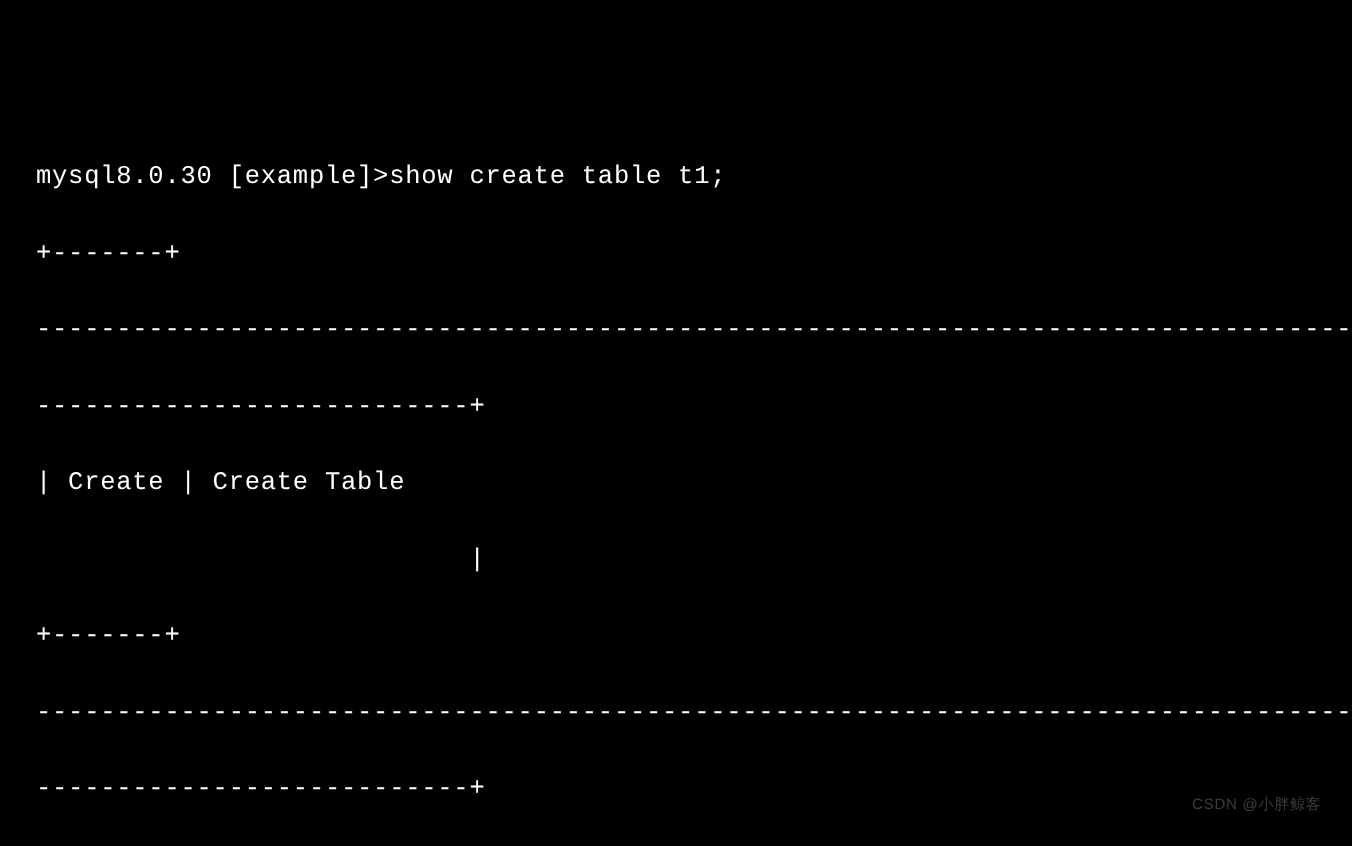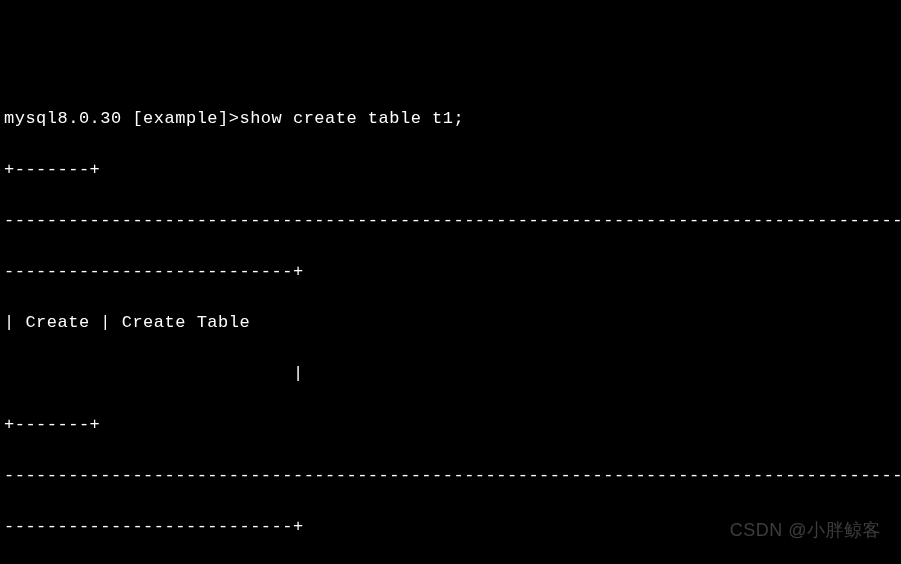--- a/index.html
+++ b/index.html
@@ -15,27 +15,28 @@
       line-height: 1.5;
       padding: 4px;
       width: 901px;
       height: 564px;
       overflow: hidden;
       white-space: pre;
       letter-spacing: 0.5px;
     }
     .line {
       white-space: pre;
+      margin-left: 20px;
     }
     .watermark {
       position: absolute;
       right: 20px;
       bottom: 20px;
       color: rgba(200,200,200,0.3);
-      font-size: 18px;
+      font-size: 10px;
       font-family: sans-serif;
       text-align: center;
     }
   </style>
 </head>
 <body>
 
 
 
 <div class="line">mysql8.0.30 [example]&gt;show create table t1;</div>

